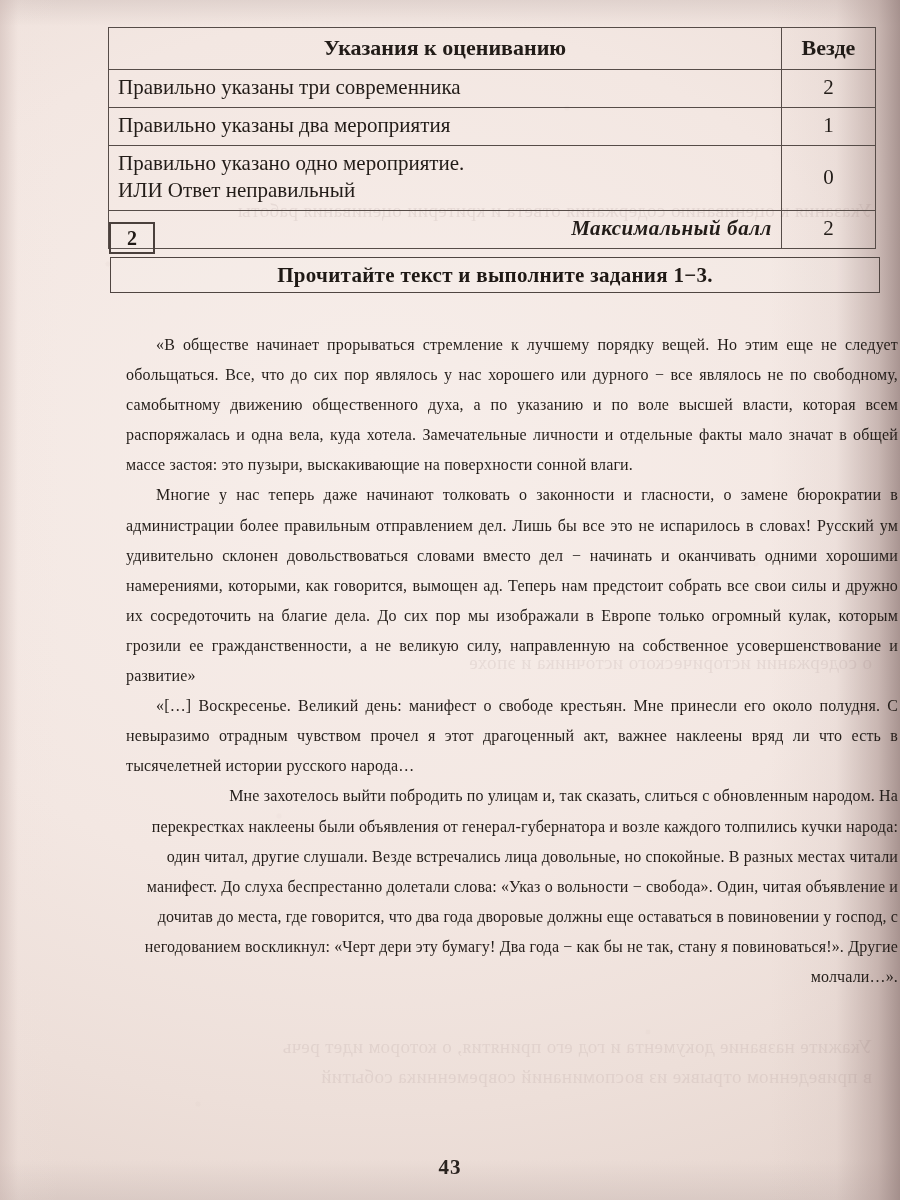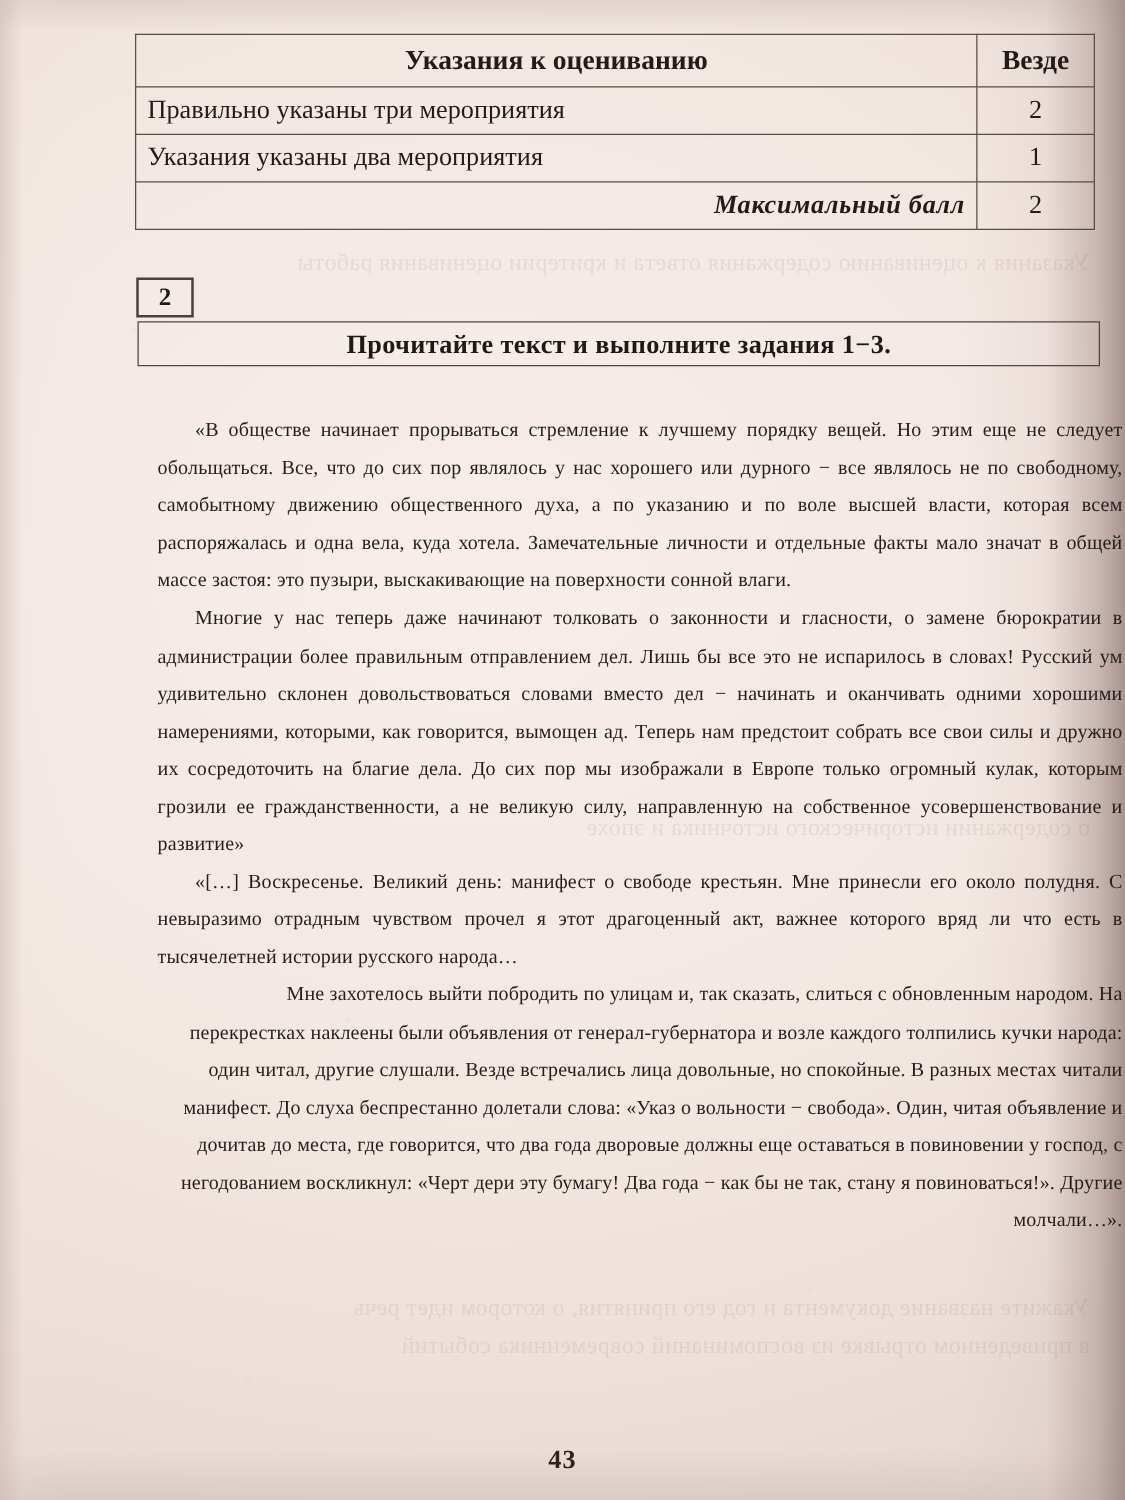--- a/index.html
+++ b/index.html
@@ -209,45 +209,52 @@
         <col class="col-score">
       </colgroup>
       <thead>
         <tr>
           <th>Указания к оцениванию</th>
           <th>Везде</th>
         </tr>
       </thead>
       <tbody>
         <tr>
-          <td>Правильно указаны три мероприятия</td>
+          <td>Правильно указаны три современника</td>
           <td class="cell-score">2</td>
         </tr>
         <tr>
-          <td>Указания указаны два мероприятия</td>
+          <td>Правильно указаны два мероприятия</td>
           <td class="cell-score">1</td>
+        </tr>
+        <tr>
+          <td class="cell-two-line">
+            <span>Правильно указано одно мероприятие.</span><br>
+            <span>ИЛИ Ответ неправильный</span>
+          </td>
+          <td class="cell-score">0</td>
         </tr>
         <tr>
           <td class="cell-max">Максимальный балл</td>
           <td class="cell-score">2</td>
         </tr>
       </tbody>
     </table>
 
     <div class="task-number">
       <span>2</span>
     </div>
 
     <div class="instruction-box">
       <span class="label">Прочитайте текст и выполните задания 1−3.</span>
     </div>
 
     <div class="body-text">
       <p>«В обществе начинает прорываться стремление к лучшему порядку вещей. Но этим еще не следует обольщаться. Все, что до сих пор являлось у нас хорошего или дурного − все являлось не по свободному, самобытному движению общественного духа, а по указанию и по воле высшей власти, которая всем распоряжалась и одна вела, куда хотела. Замечательные личности и отдельные факты мало значат в общей массе застоя: это пузыри, выскакивающие на поверхности сонной влаги.</p>
       <p>Многие у нас теперь даже начинают толковать о законности и гласности, о замене бюрократии в администрации более правильным отправлением дел. Лишь бы все это не испарилось в словах! Русский ум удивительно склонен довольствоваться словами вместо дел − начинать и оканчивать одними хорошими намерениями, которыми, как говорится, вымощен ад. Теперь нам предстоит собрать все свои силы и дружно их сосредоточить на благие дела. До сих пор мы изображали в Европе только огромный кулак, которым грозили ее гражданственности, а не великую силу, направленную на собственное усовершенствование и развитие»</p>
-      <p>«[…] Воскресенье. Великий день: манифест о свободе крестьян. Мне принесли его около полудня. С невыразимо отрадным чувством прочел я этот драгоценный акт, важнее которого вряд ли что есть в тысячелетней истории русского народа…</p>
+      <p>«[…] Воскресенье. Великий день: манифест о свободе крестьян. Мне принесли его около полудня. С невыразимо отрадным чувством прочел я этот драгоценный акт, важнее наклеены вряд ли что есть в тысячелетней истории русского народа…</p>
       <p>Мне захотелось выйти побродить по улицам и, так сказать, слиться с обновленным народом. На перекрестках наклеены были объявления от генерал-губернатора и возле каждого толпились кучки народа: один читал, другие слушали. Везде встречались лица довольные, но спокойные. В разных местах читали манифест. До слуха беспрестанно долетали слова: «Указ о вольности − свобода». Один, читая объявление и дочитав до места, где говорится, что два года дворовые должны еще оставаться в повиновении у господ, с негодованием воскликнул: «Черт дери эту бумагу! Два года − как бы не так, стану я повиноваться!». Другие молчали…».</p>
     </div>
 
     <div class="page-number">43</div>
 
   </div>
 </div>
 
 </body></html>

